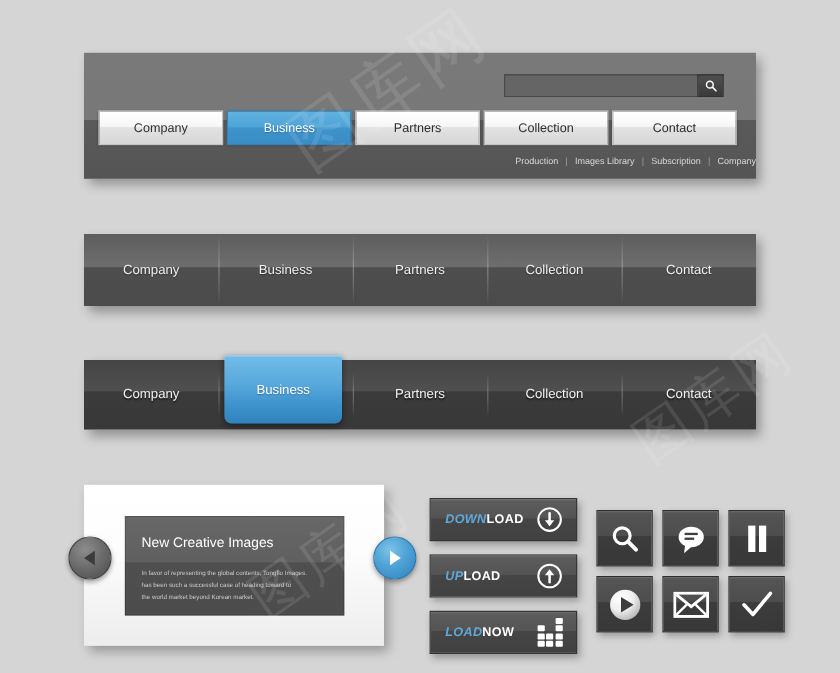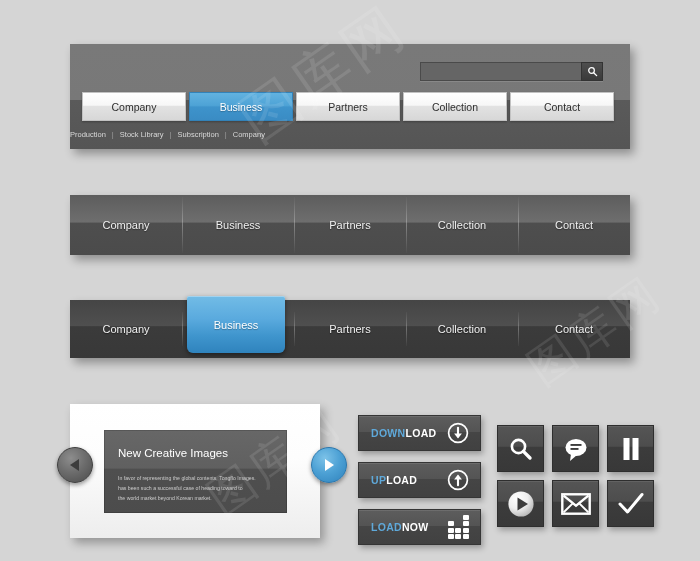--- a/index.html
+++ b/index.html
@@ -117,21 +117,21 @@
     cursor: pointer;
     text-shadow: 0 1px 1px rgba(0,0,0,.25);
     box-shadow: 0 1px 2px rgba(0,0,0,.28);
   }
   .subnav {
     position: absolute;
     left: 0;
     right: 0;
     top: 86px;
     display: flex;
-    justify-content: flex-start;
+    justify-content: flex-end;
     align-items: center;
     gap: 6px;
     font-size: 7.5px;
     color: #d8d8d8;
   }
   .subnav a { color: #d8d8d8; text-decoration: none; cursor: pointer; }
   .subnav .sep { color: #9e9e9e; }
 
   
   .bar2 {
@@ -300,21 +300,21 @@
     cursor: pointer;
     box-shadow: 2px 3px 6px rgba(0,0,0,.3), inset 0 1px 0 rgba(255,255,255,.10);
   }
   .act-btn .lbl {
     margin-left: 12px;
     font-size: 10.5px;
     font-weight: bold;
     letter-spacing: .3px;
     white-space: nowrap;
   }
-  .act-btn .lbl .b { color: #5fa9da; }
+  .act-btn .lbl .b { color: #5fa9da; font-style: italic; }
   .act-btn .lbl .w { color: #ffffff; }
   .act-btn .ico {
     position: absolute;
     right: 11px;
     top: 50%;
     transform: translateY(-50%);
     width: 22px;
     height: 22px;
     display: flex;
     align-items: center;
@@ -390,21 +390,21 @@
       <span>Collection</span>
     </div>
     <div class="tab-white">
       <span>Contact</span>
     </div>
   </div>
 
   <div class="subnav">
     <a>Production</a>
     <span class="sep">|</span>
-    <a>Stock Library</a>
+    <a>Images Library</a>
     <span class="sep">|</span>
     <a>Subscription</a>
     <span class="sep">|</span>
     <a>Company</a>
   </div>
 </div>
 
 <div class="bar2">
   <div class="cell">
     <span>Company</span>

